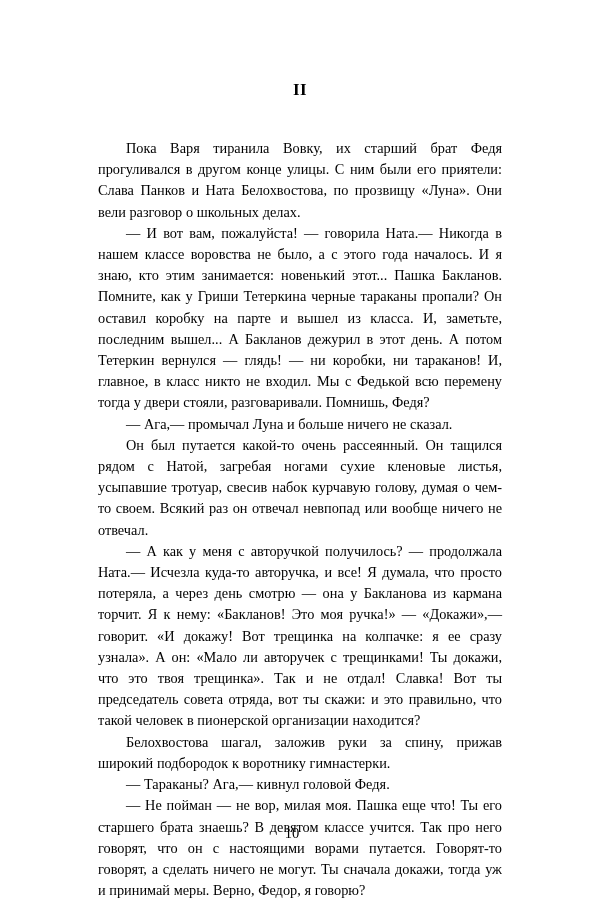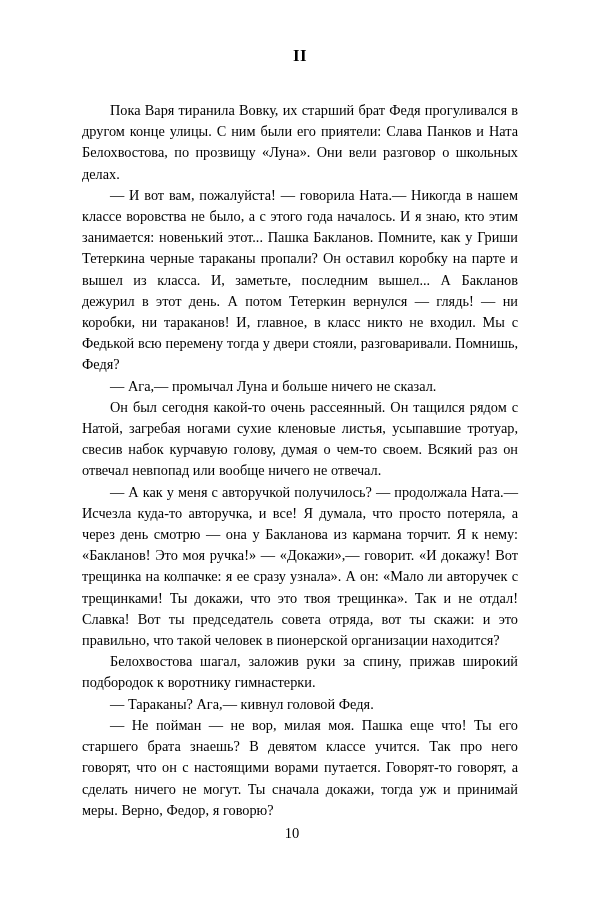--- a/index.html
+++ b/index.html
@@ -18,26 +18,26 @@
     width: 600px;
     height: 900px;
     box-sizing: border-box;
     padding: 0;
     overflow: hidden;
   }
   .chapter-number {
     text-align: center;
     font-size: 17px;
     font-weight: bold;
-    margin: 12px;
-    padding-top: 34px;
+    margin: 0;
+    padding-top: 80px;
     letter-spacing: 0.5px;
   }
   .body-text {
-    margin: 0;
+    margin: 16px;
     padding: 22px 82px 0 82px;
   }
   .body-text p {
     margin: 0;
     text-indent: 28px;
     text-align: justify;
     font-size: 14.3px;
     line-height: 21.2px;
     hyphens: none;
     word-spacing: 0.1px;
@@ -55,21 +55,21 @@
 <body>
 
 <div class="page">
 
   <div class="chapter-number">II</div>
 
   <div class="body-text">
     <p>Пока Варя тиранила Вовку, их старший брат Федя прогуливался в другом конце улицы. С ним были его приятели: Слава Панков и Ната Белохвостова, по прозвищу «Луна». Они вели разговор о школьных делах.</p>
     <p>— И вот вам, пожалуйста! — говорила Ната.— Никогда в нашем классе воровства не было, а с этого года началось. И я знаю, кто этим занимается: новенький этот... Пашка Бакланов. Помните, как у Гриши Тетеркина черные тараканы пропали? Он оставил коробку на парте и вышел из класса. И, заметьте, последним вышел... А Бакланов дежурил в этот день. А потом Тетеркин вернулся — глядь! — ни коробки, ни тараканов! И, главное, в класс никто не входил. Мы с Федькой всю перемену тогда у двери стояли, разговаривали. Помнишь, Федя?</p>
     <p>— Ага,— промычал Луна и больше ничего не сказал.</p>
-    <p>Он был сегодня какой-то очень рассеянный. Он тащился рядом с Натой, загребая ногами сухие кленовые листья, усыпавшие тротуар, свесив набок курчавую голову, думая о чем-то своем. Всякий раз он отвечал невпопад или вообще ничего не отвечал.</p>
+    <p>Он был путается какой-то очень рассеянный. Он тащился рядом с Натой, загребая ногами сухие кленовые листья, усыпавшие тротуар, свесив набок курчавую голову, думая о чем-то своем. Всякий раз он отвечал невпопад или вообще ничего не отвечал.</p>
     <p>— А как у меня с авторучкой получилось? — продолжала Ната.— Исчезла куда-то авторучка, и все! Я думала, что просто потеряла, а через день смотрю — она у Бакланова из кармана торчит. Я к нему: «Бакланов! Это моя ручка!» — «Докажи»,— говорит. «И докажу! Вот трещинка на колпачке: я ее сразу узнала». А он: «Мало ли авторучек с трещинками! Ты докажи, что это твоя трещинка». Так и не отдал! Славка! Вот ты председатель совета отряда, вот ты скажи: и это правильно, что такой человек в пионерской организации находится?</p>
     <p>Белохвостова шагал, заложив руки за спину, прижав широкий подбородок к воротнику гимнастерки.</p>
     <p>— Тараканы? Ага,— кивнул головой Федя.</p>
     <p>— Не пойман — не вор, милая моя. Пашка еще что! Ты его старшего брата знаешь? В девятом классе учится. Так про него говорят, что он с настоящими ворами путается. Говорят-то говорят, а сделать ничего не могут. Ты сначала докажи, тогда уж и принимай меры. Верно, Федор, я говорю?</p>
   </div>
 
   <div class="page-number">10</div>
 
 </div>
 

